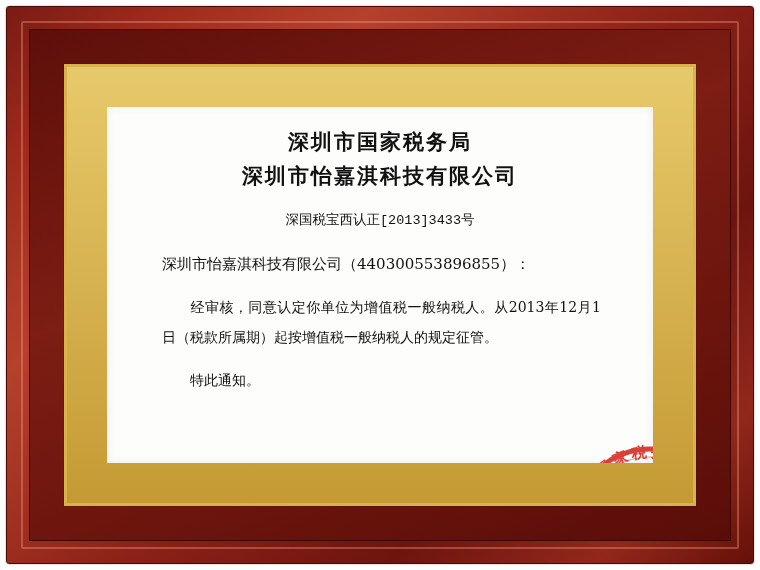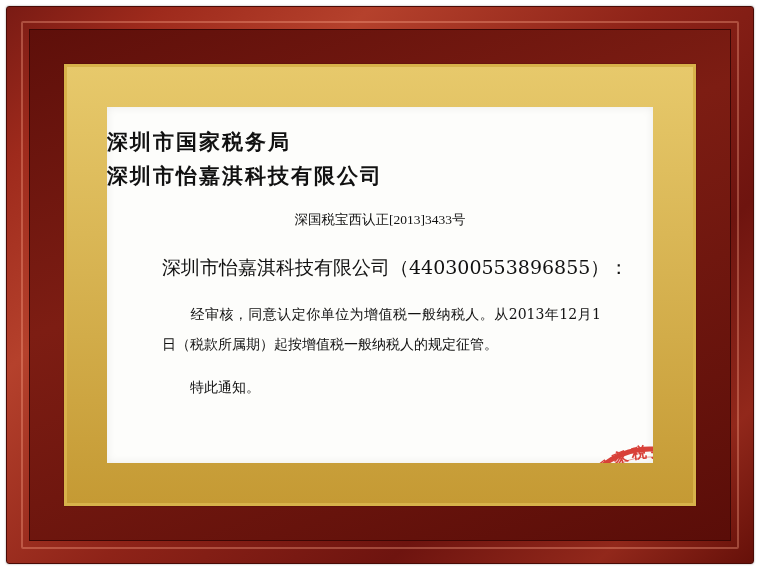--- a/index.html
+++ b/index.html
@@ -76,41 +76,42 @@
 
   .doc {
     position: relative;
     width: 100%;
     height: 100%;
     font-family: "DejaVu Sans", sans-serif;
     color: #1a1a1a;
   }
 
   .title-block {
+    text-align: center;
     padding-top: 18px;
   }
   .title-line-1, .title-line-2 {
     font-size: 21px;
     font-weight: bold;
     letter-spacing: 2px;
     line-height: 34px;
     color: #111;
     font-family: "DejaVu Serif", serif;
   }
   .doc-number {
     text-align: center;
     font-size: 13.5px;
     margin-top: 18px;
     color: #111;
-    font-family: Liberation Serif, serif;
+    font-family: Liberation Mono, monospace;
   }
 
   .addressee {
     margin: 26px 0 0 55px;
-    font-size: 19px;
+    font-size: 15px;
     color: #111;
     font-family: "DejaVu Serif", serif;
   }
 
   .body-para {
     margin: 18px 52px 0 55px;
     font-size: 14px;
     line-height: 30px;
     text-align: justify;
     color: #111;

